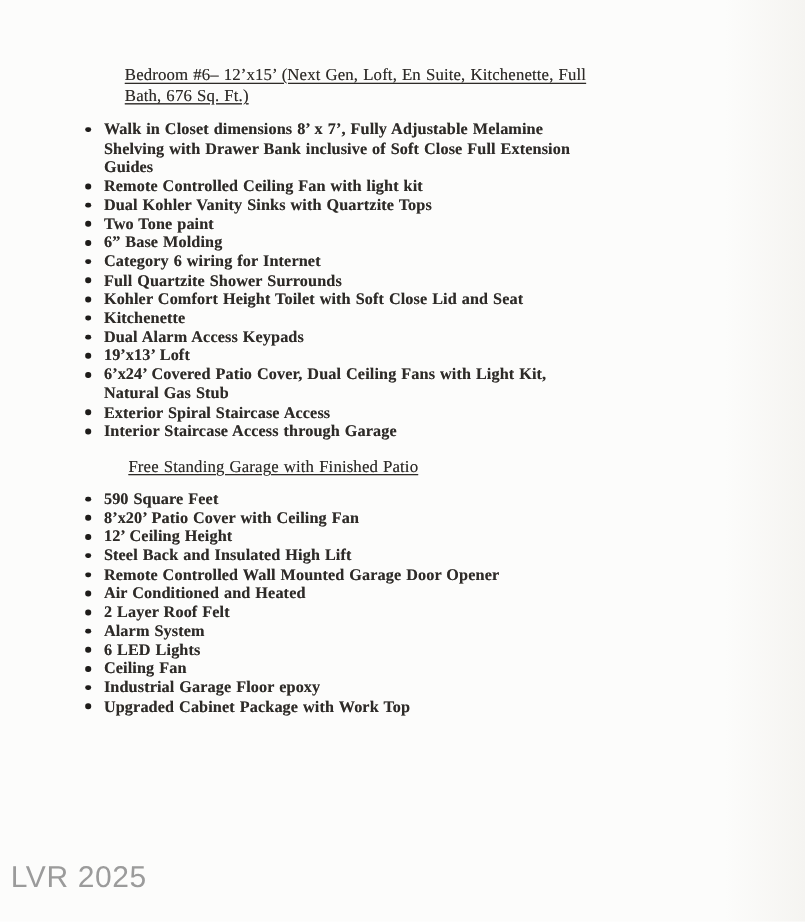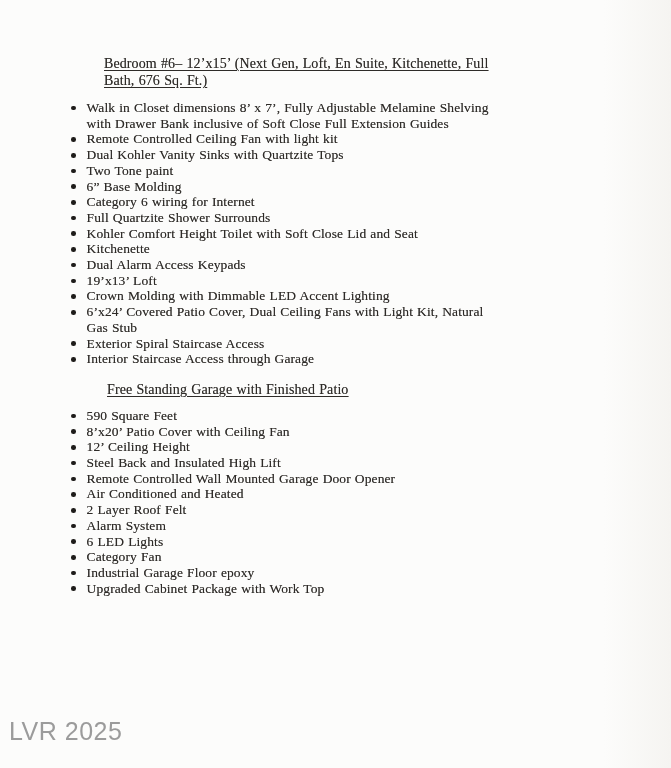--- a/index.html
+++ b/index.html
@@ -25,21 +25,21 @@
   ul.list li{
     display:flex;align-items:flex-start;
     font-size:13.5px;line-height:15.7px;
     letter-spacing:0.1px;word-spacing:0.6px;
     text-shadow:0 0 0.5px rgba(46,43,40,0.55);
   }
   ul.list .dot{
     flex:0 0 auto;width:4.6px;height:4.6px;border-radius:50%;
     background:#1e1c1a;margin:5.8px 11px 0 1px;
   }
-  ul.list .txt{display:block;max-width:532px;}
+  ul.list .txt{display:block;max-width:532px;font-weight:bold;}
   .watermark{
     position:absolute;left:9px;bottom:24px;
     font-family:"Liberation Sans","DejaVu Sans",sans-serif;
     font-size:25px;line-height:25px;letter-spacing:0.5px;
     color:var(--watermark,#9b9b9b);
   }
 </style>
 </head>
 <body>
 
@@ -87,24 +87,20 @@
         <li>
           <span class="dot"></span>
           <span class="txt">Dual Alarm Access Keypads</span>
         </li>
         <li>
           <span class="dot"></span>
           <span class="txt">19’x13’ Loft</span>
         </li>
         <li>
           <span class="dot"></span>
-          <span class="txt">Crown Molding with Dimmable LED Accent Lighting</span>
-        </li>
-        <li>
-          <span class="dot"></span>
           <span class="txt">6’x24’ Covered Patio Cover, Dual Ceiling Fans with Light Kit, Natural Gas Stub</span>
         </li>
         <li>
           <span class="dot"></span>
           <span class="txt">Exterior Spiral Staircase Access</span>
         </li>
         <li>
           <span class="dot"></span>
           <span class="txt">Interior Staircase Access through Garage</span>
         </li>
@@ -145,21 +141,21 @@
         <li>
           <span class="dot"></span>
           <span class="txt">Alarm System</span>
         </li>
         <li>
           <span class="dot"></span>
           <span class="txt">6 LED Lights</span>
         </li>
         <li>
           <span class="dot"></span>
-          <span class="txt">Category Fan</span>
+          <span class="txt">Ceiling Fan</span>
         </li>
         <li>
           <span class="dot"></span>
           <span class="txt">Industrial Garage Floor epoxy</span>
         </li>
         <li>
           <span class="dot"></span>
           <span class="txt">Upgraded Cabinet Package with Work Top</span>
         </li>
       </ul>

